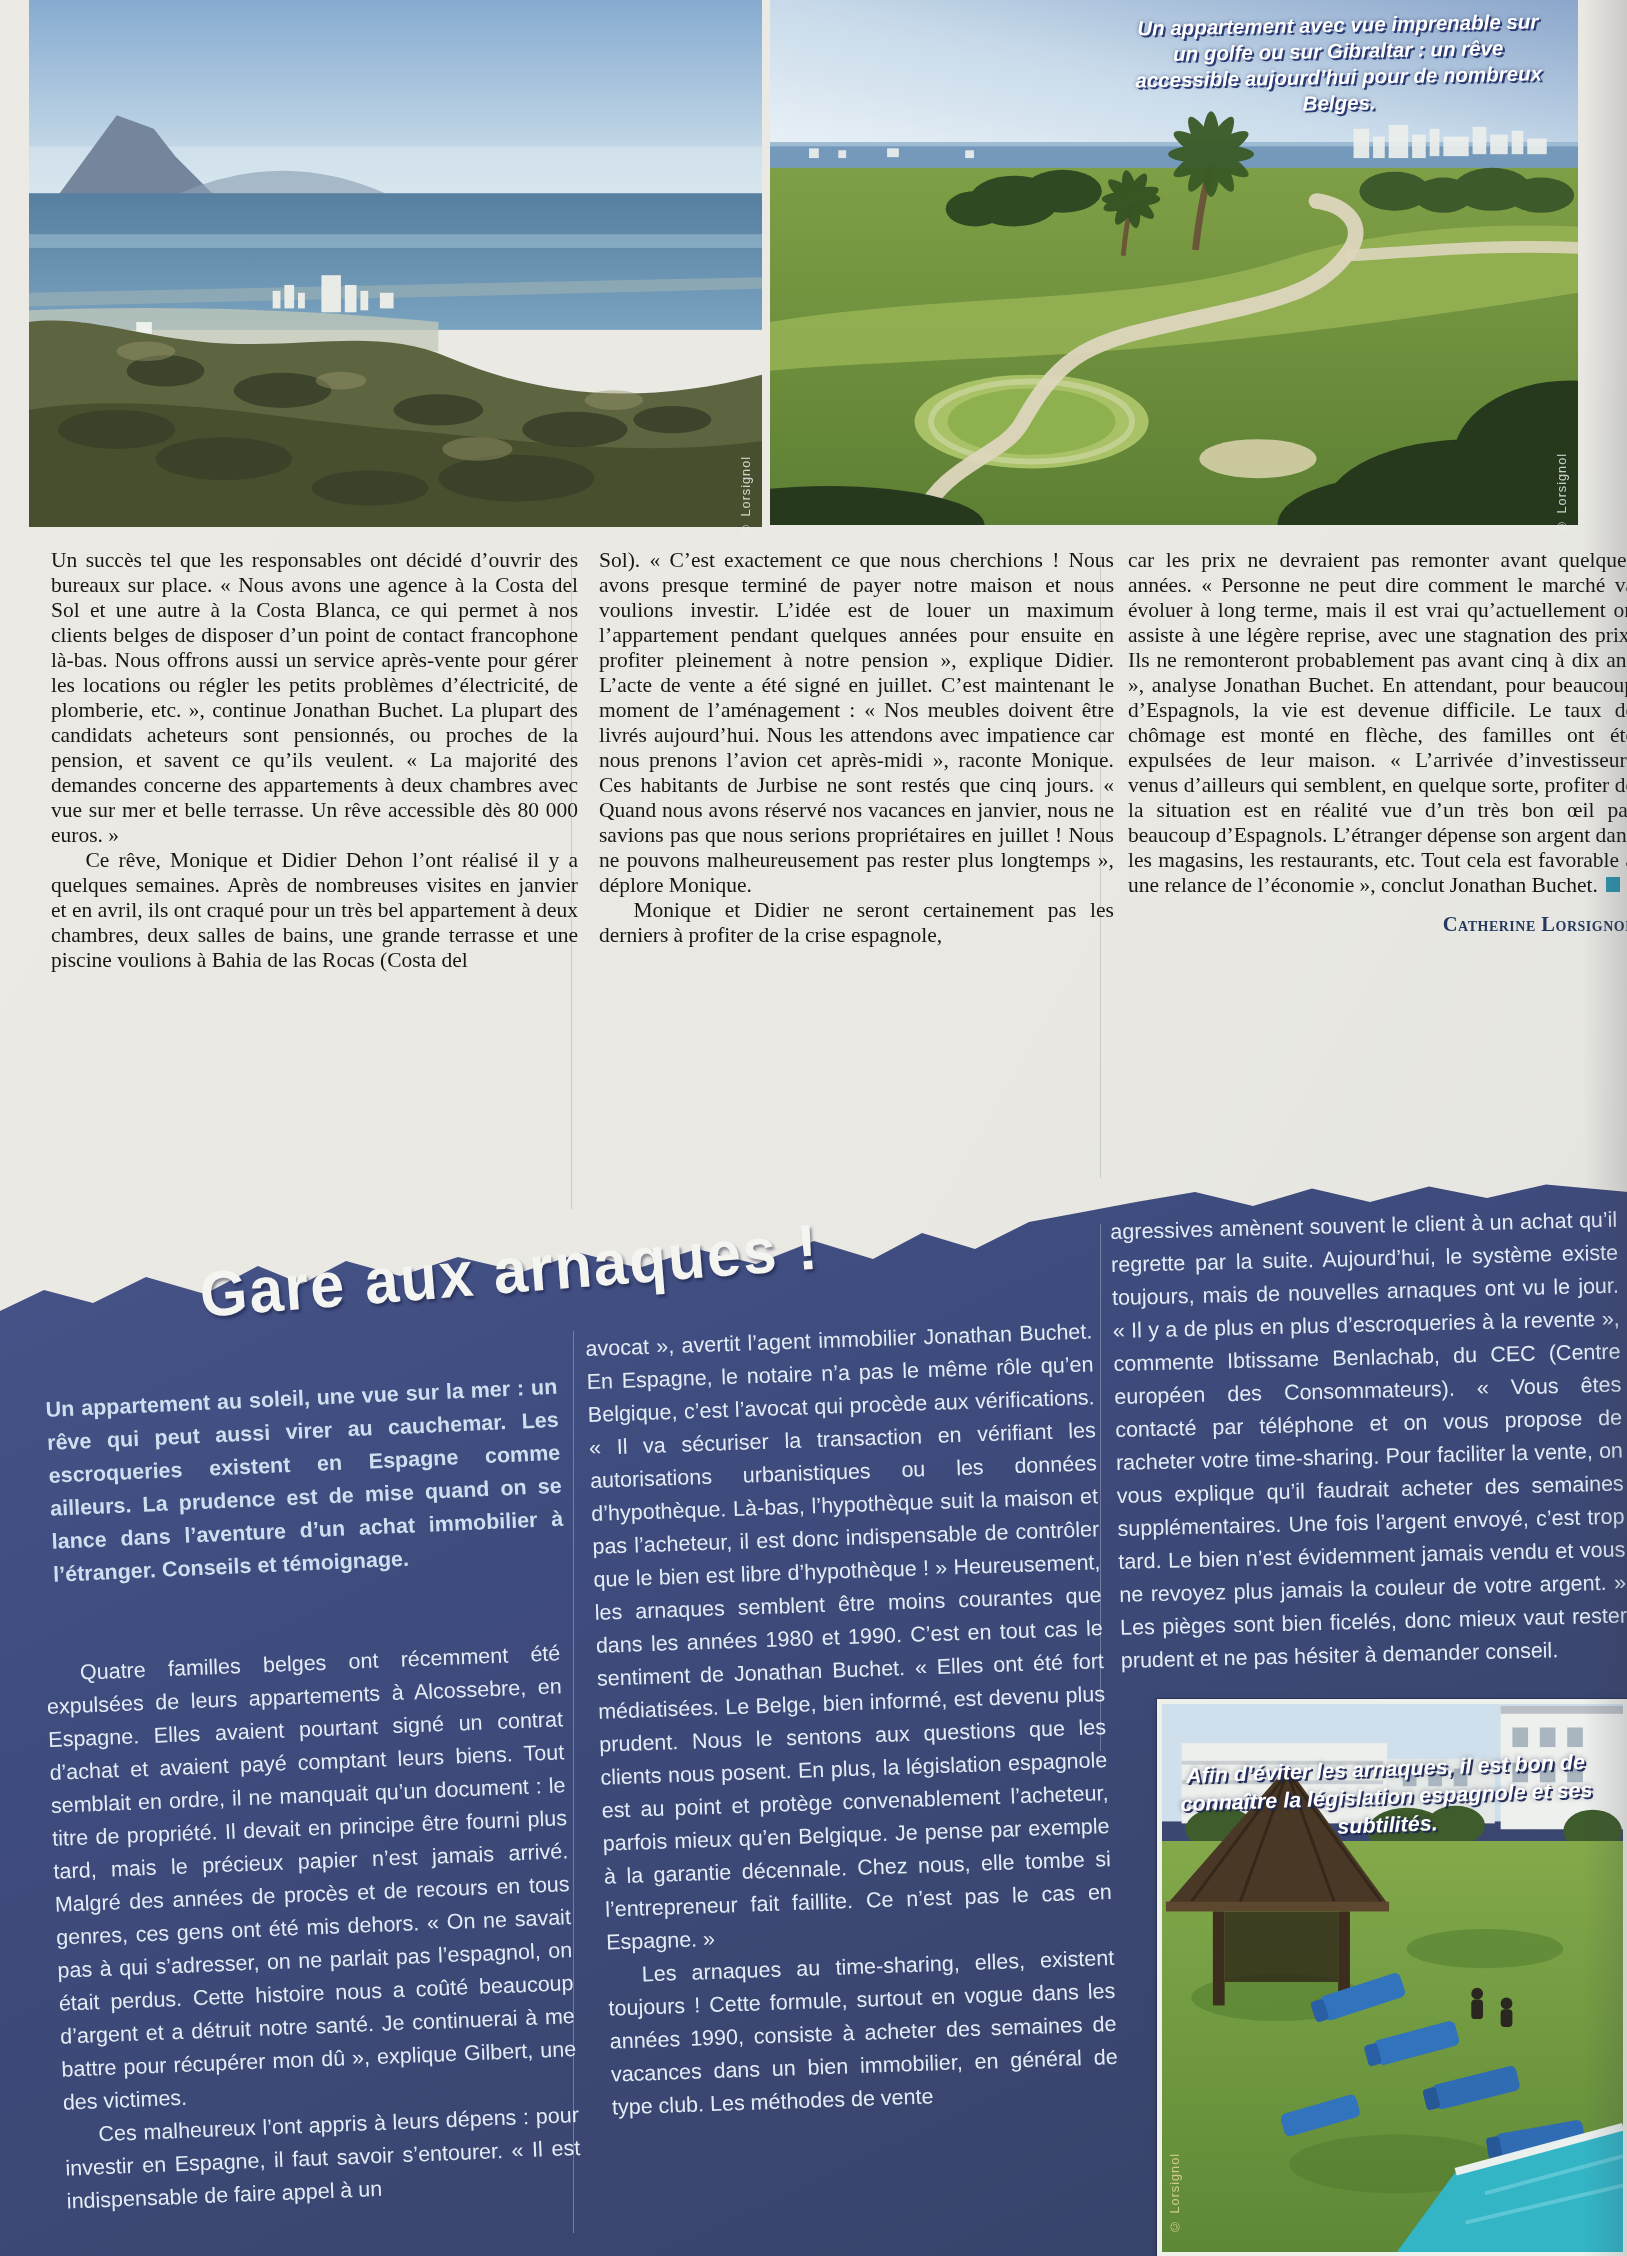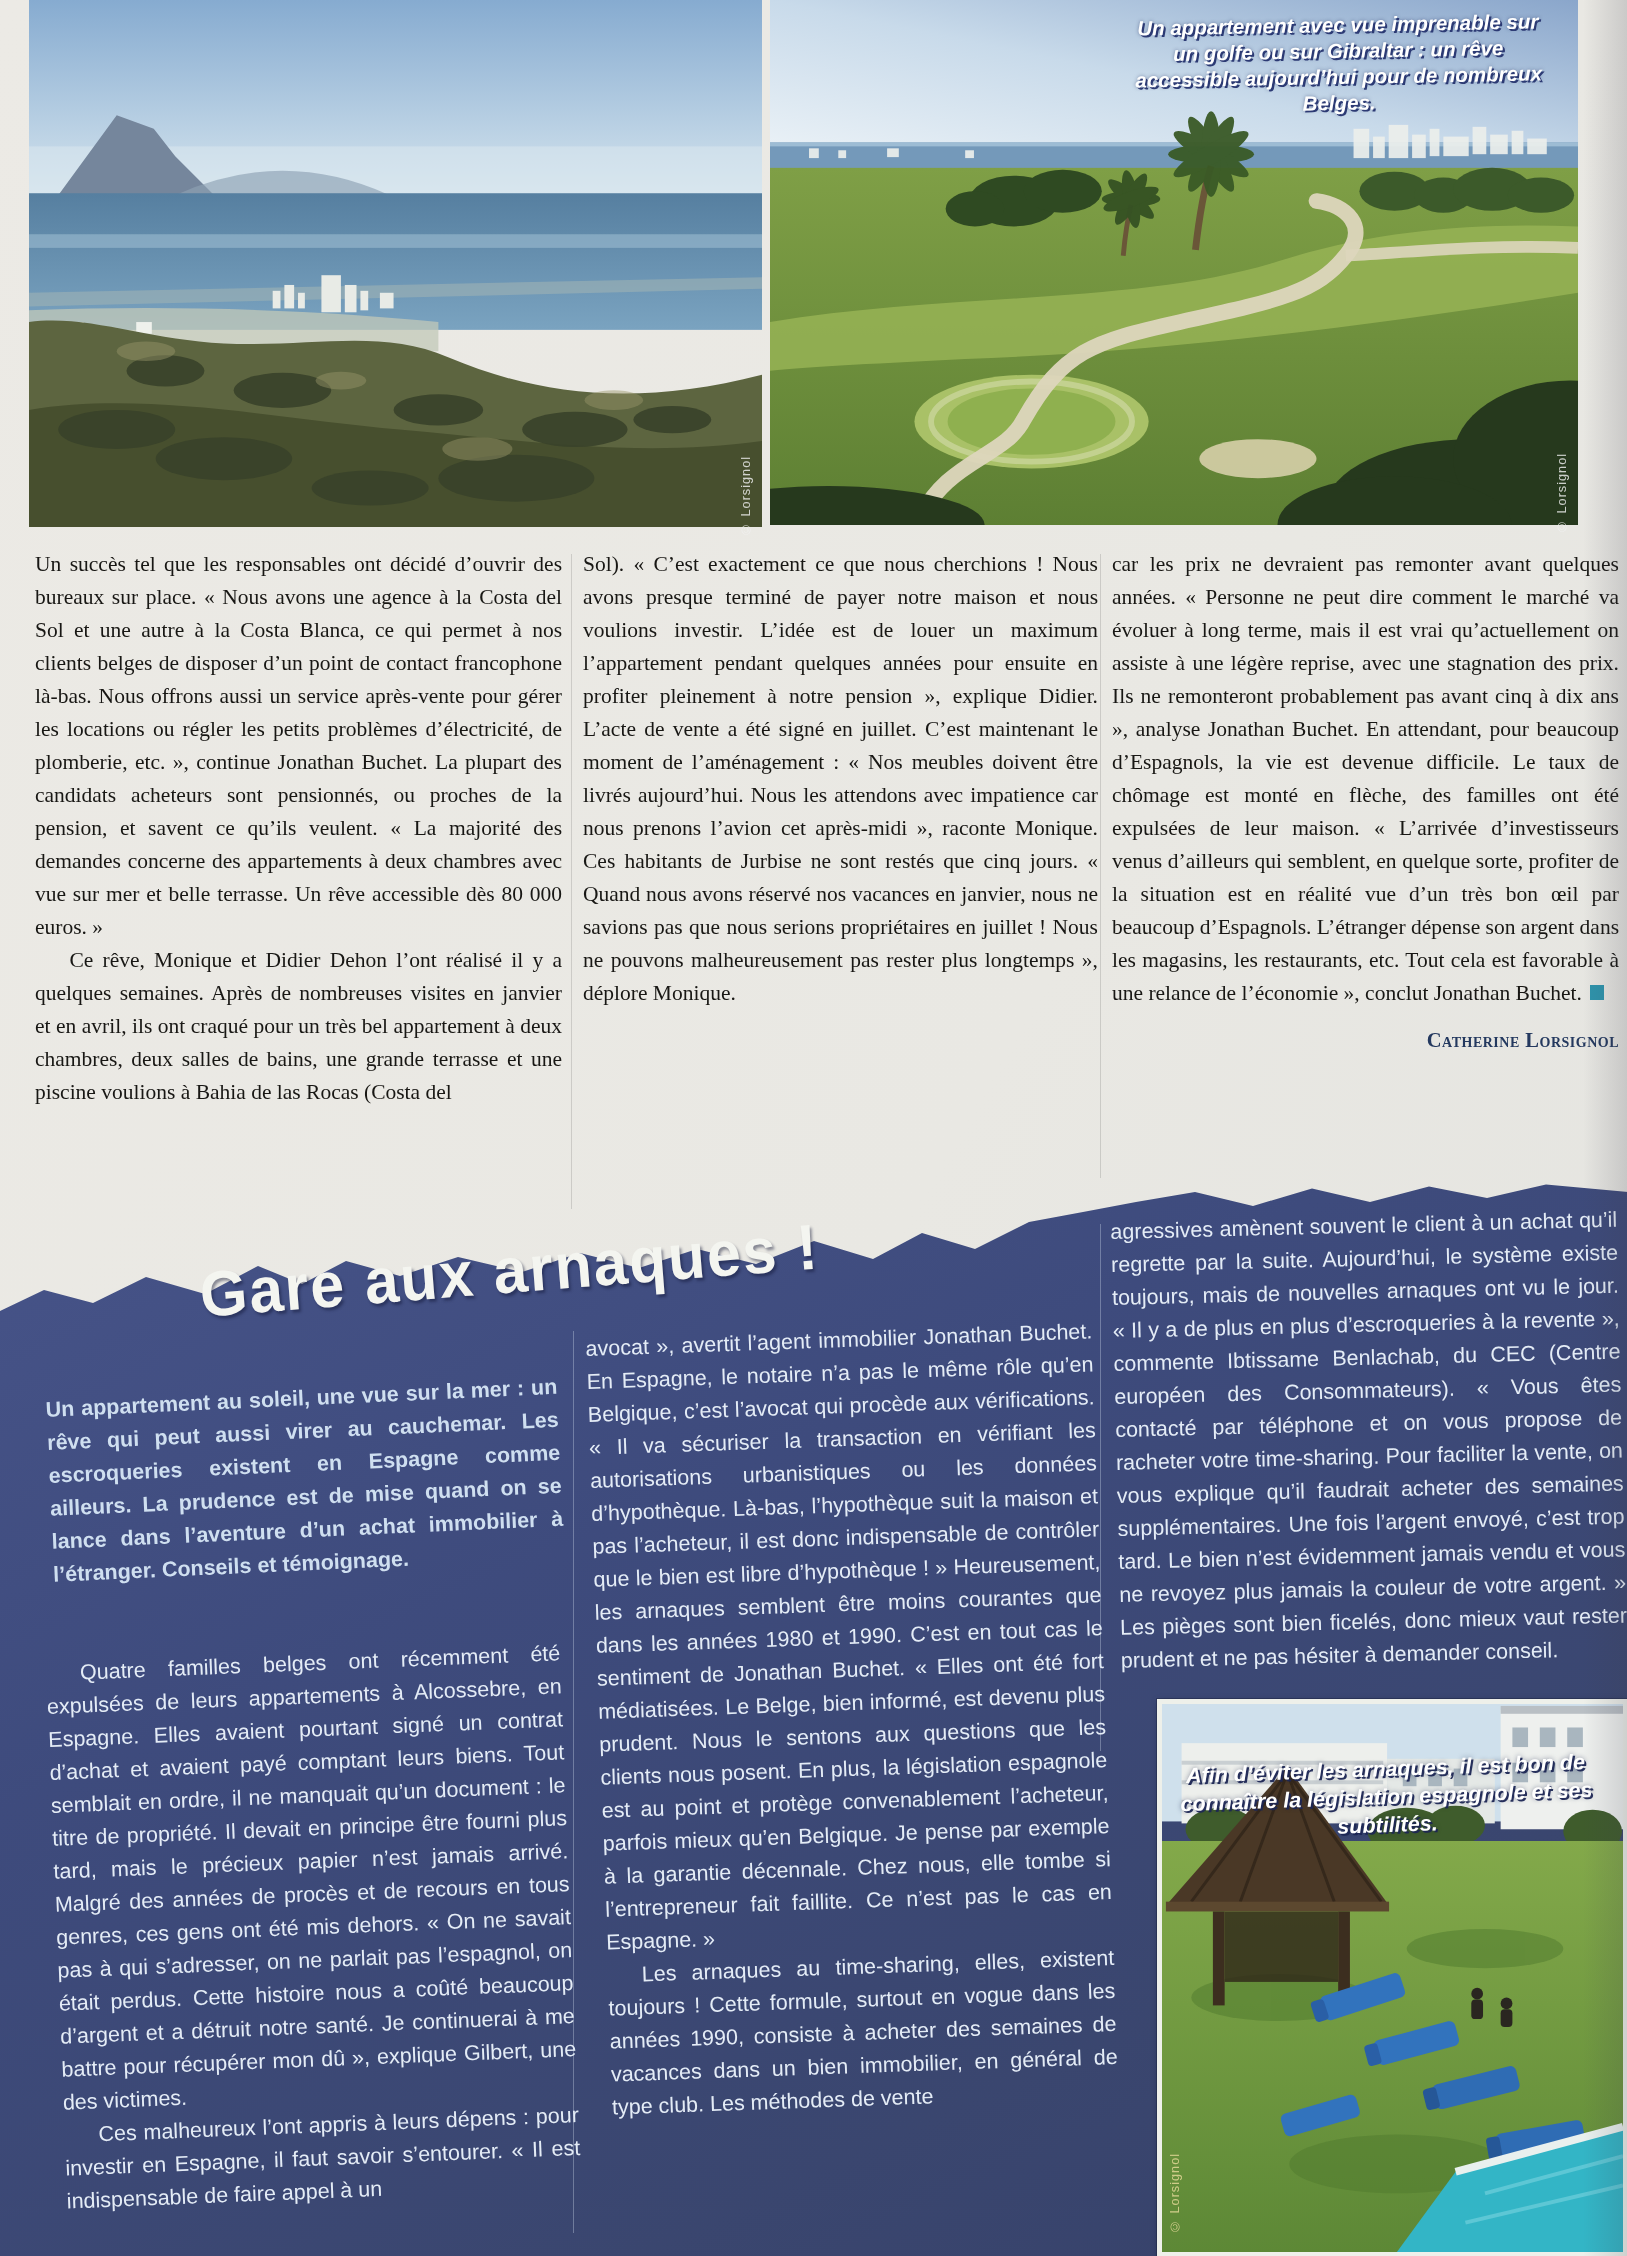--- a/index.html
+++ b/index.html
@@ -9,22 +9,22 @@
   
   .photo{position:absolute;overflow:hidden;}
   .photo svg{display:block;width:100%;height:100%;}
   
   .topcap{position:absolute;left:1129px;top:11.7px;width:419px;
           font-family:"Liberation Sans",sans-serif;font-style:italic;font-weight:bold;
           font-size:20.5px;line-height:26px;text-align:center;color:#ffffff;
           text-shadow:2px 2px 0 #2c3a74,0 0 3.9px rgba(30,40,90,.5);
           transform:rotate(-1deg);}
   
-  .acol{position:absolute;top:548px;font-size:21.5px;line-height:33px;
-        color:#181714;text-align:justify;}
+  .acol{position:absolute;top:548px;font-size:21.5px;line-height:25px;
+        color:#181714;text-align:justify;margin-left:16px;}
   .acol p{margin:0;}
   .acol p.ind{text-indent:1.6em;}
   .wrule{position:absolute;width:1px;background:rgba(50,50,50,.16);}
   .byline{margin-top:13.7px;text-align:right;font-variant-caps:small-caps;
           font-weight:600;letter-spacing:0.5px;font-size:20.5px;color:#24395f;}
   .endsq{display:inline-block;width:14.6px;height:14.6px;background:#2e93ab;
          margin-left:7.8px;vertical-align:baseline;}
   
   .scam-section{position:absolute;left:0;top:1165px;width:1628px;height:1091px;}
   .scam-bg{position:absolute;inset:0;
@@ -208,20 +208,21 @@
 
 <div class="vcred cred-light" style="left:739px;top:390px;height:146px;">© Lorsignol</div>
 <div class="vcred cred-light" style="left:1555px;top:382px;height:151px;">© Lorsignol</div>
 
 <div class="acol" style="left:35px;width:527px;">
   <p>Un succès tel que les responsables ont décidé d’ouvrir des bureaux sur place. « Nous avons une agence à la Costa del Sol et une autre à la Costa Blanca, ce qui permet à nos clients belges de disposer d’un point de contact francophone là-bas. Nous offrons aussi un service après-vente pour gérer les locations ou régler les petits problèmes d’électricité, de plomberie, etc. », continue Jonathan Buchet. La plupart des candidats acheteurs sont pensionnés, ou proches de la pension, et savent ce qu’ils veulent. « La majorité des demandes concerne des appartements à deux chambres avec vue sur mer et belle terrasse. Un rêve accessible dès 80 000 euros. »</p>
   <p class="ind">Ce rêve, Monique et Didier Dehon l’ont réalisé il y a quelques semaines. Après de nombreuses visites en janvier et en avril, ils ont craqué pour un très bel appartement à deux chambres, deux salles de bains, une grande terrasse et une piscine voulions à Bahia de las Rocas (Costa del</p>
 </div>
 <div class="acol" style="left:583px;width:515px;">
   <p>Sol). « C’est exactement ce que nous cherchions ! Nous avons presque terminé de payer notre maison et nous voulions investir. L’idée est de louer un maximum l’appartement pendant quelques années pour ensuite en profiter pleinement à notre pension », explique Didier. L’acte de vente a été signé en juillet. C’est maintenant le moment de l’aménagement : « Nos meubles doivent être livrés aujourd’hui. Nous les attendons avec impatience car nous prenons l’avion cet après-midi », raconte Monique. Ces habitants de Jurbise ne sont restés que cinq jours. « Quand nous avons réservé nos vacances en janvier, nous ne savions pas que nous serions propriétaires en juillet ! Nous ne pouvons malheureusement pas rester plus longtemps », déplore Monique.</p>
+  <p class="ind">Monique et Didier ne seront certainement pas les derniers à profiter de la crise espagnole,</p>
 </div>
 <div class="acol" style="left:1112px;width:507px;">
   <p><span>car les prix ne devraient pas remonter avant quelques années. « Personne ne peut dire comment le marché va évoluer à long terme, mais il est vrai qu’actuellement on assiste à une légère reprise, avec une stagnation des prix. Ils ne remonteront probablement pas avant cinq à dix ans », analyse Jonathan Buchet. En attendant, pour beaucoup d’Espagnols, la vie est devenue difficile. Le taux de chômage est monté en flèche, des familles ont été expulsées de leur maison. « L’arrivée d’investisseurs venus d’ailleurs qui semblent, en quelque sorte, profiter de la situation est en réalité vue d’un très bon œil par beaucoup d’Espagnols. L’étranger dépense son argent dans les magasins, les restaurants, etc. Tout cela est favorable à une relance de l’économie », conclut Jonathan Buchet.</span><span class="endsq"></span></p>
   <div class="byline">Catherine Lorsignol</div>
 </div>
 <div class="wrule" style="left:571px;top:554px;height:655px;"></div>
 <div class="wrule" style="left:1100px;top:554px;height:624px;"></div>
 
 <div class="scam-section">
   <div class="scam-bg"></div>

